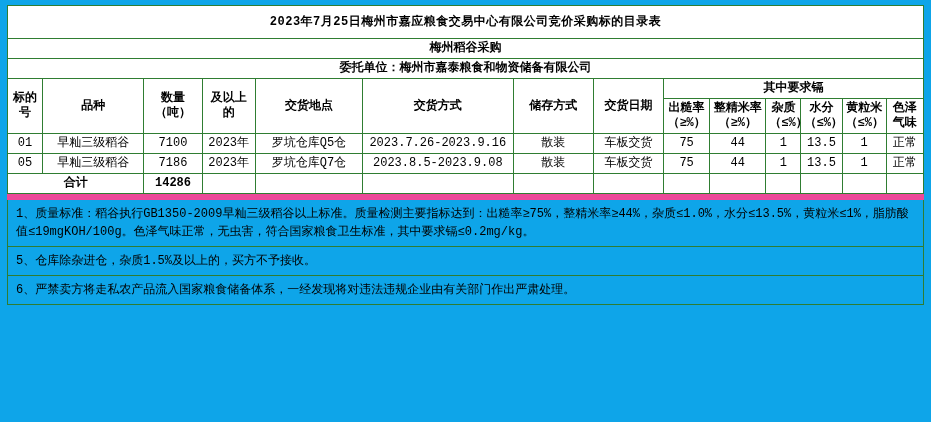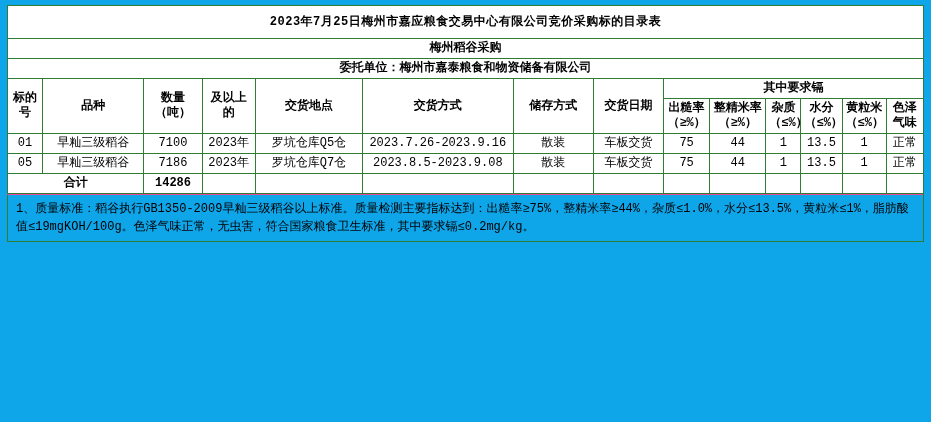--- a/index.html
+++ b/index.html
@@ -90,21 +90,21 @@
   }
   .notes td {
     border: 1px solid #2f7d32;
     border-top: none;
     font-size: 12px;
     line-height: 1.5;
     text-align: left;
     padding: 5px 6px 5px 8px;
     color: #000;
   }
-  .notes tr:first-child td { border-top: 1px solid #ec4899; margin-top: 34px; }
+  .notes tr:first-child td { border-top: 6px solid #ec4899; margin-top: 34px; }
   .note-long { line-height: 1.55; }
 </style>
 </head>
 <body>
 
 <div class="page">
 
   <table class="doc">
     <colgroup>
       <col style="width:35px">
@@ -202,16 +202,22 @@
         <td></td>
       </tr>
     </tbody>
   </table>
 
   <table class="notes">
     <tbody>
       <tr>
         <td class="note-long">1、质量标准：稻谷执行GB1350-2009早籼三级稻谷以上标准。质量检测主要指标达到：出糙率≥75%，整精米率≥44%，杂质≤1.0%，水分≤13.5%，黄粒米≤1%，脂肪酸值≤19mgKOH/100g。色泽气味正常，无虫害，符合国家粮食卫生标准，其中要求镉≤0.2mg/kg。</td>
       </tr>
+      <tr>
+        <td>5、仓库除杂进仓，杂质1.5%及以上的，买方不予接收。</td>
+      </tr>
+      <tr>
+        <td>6、严禁卖方将走私农产品流入国家粮食储备体系，一经发现将对违法违规企业由有关部门作出严肃处理。</td>
+      </tr>
     </tbody>
   </table>
 
 </div>
 
 </body></html>

